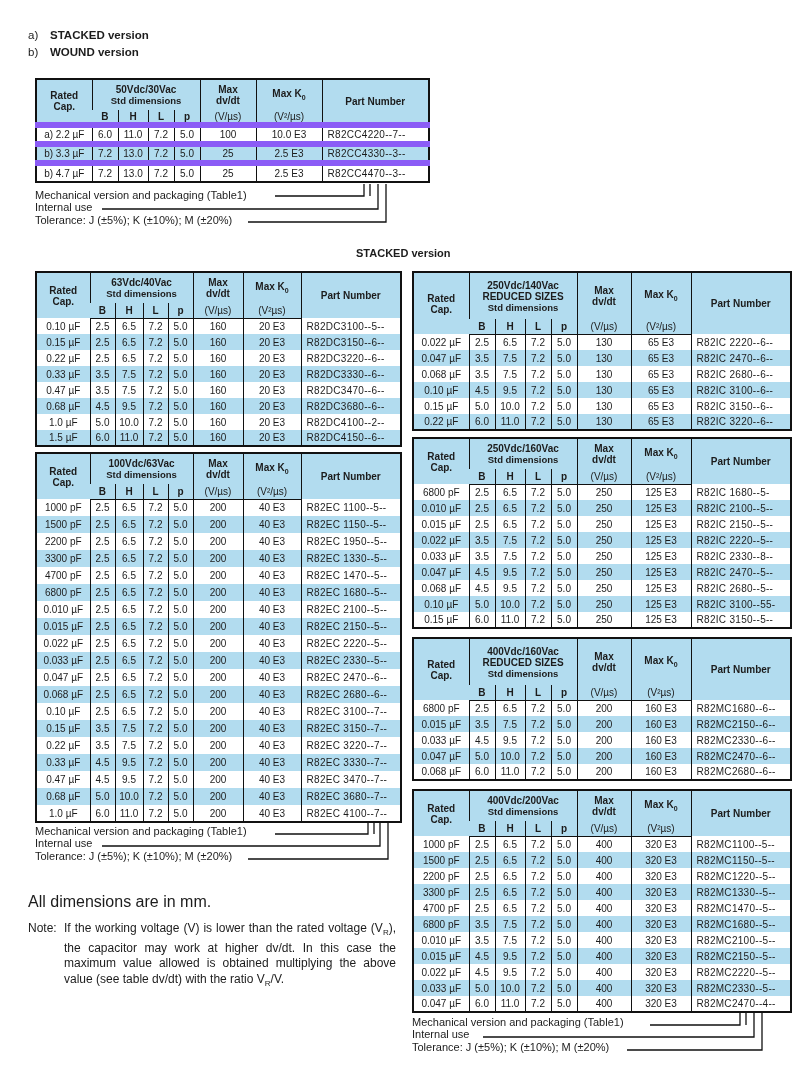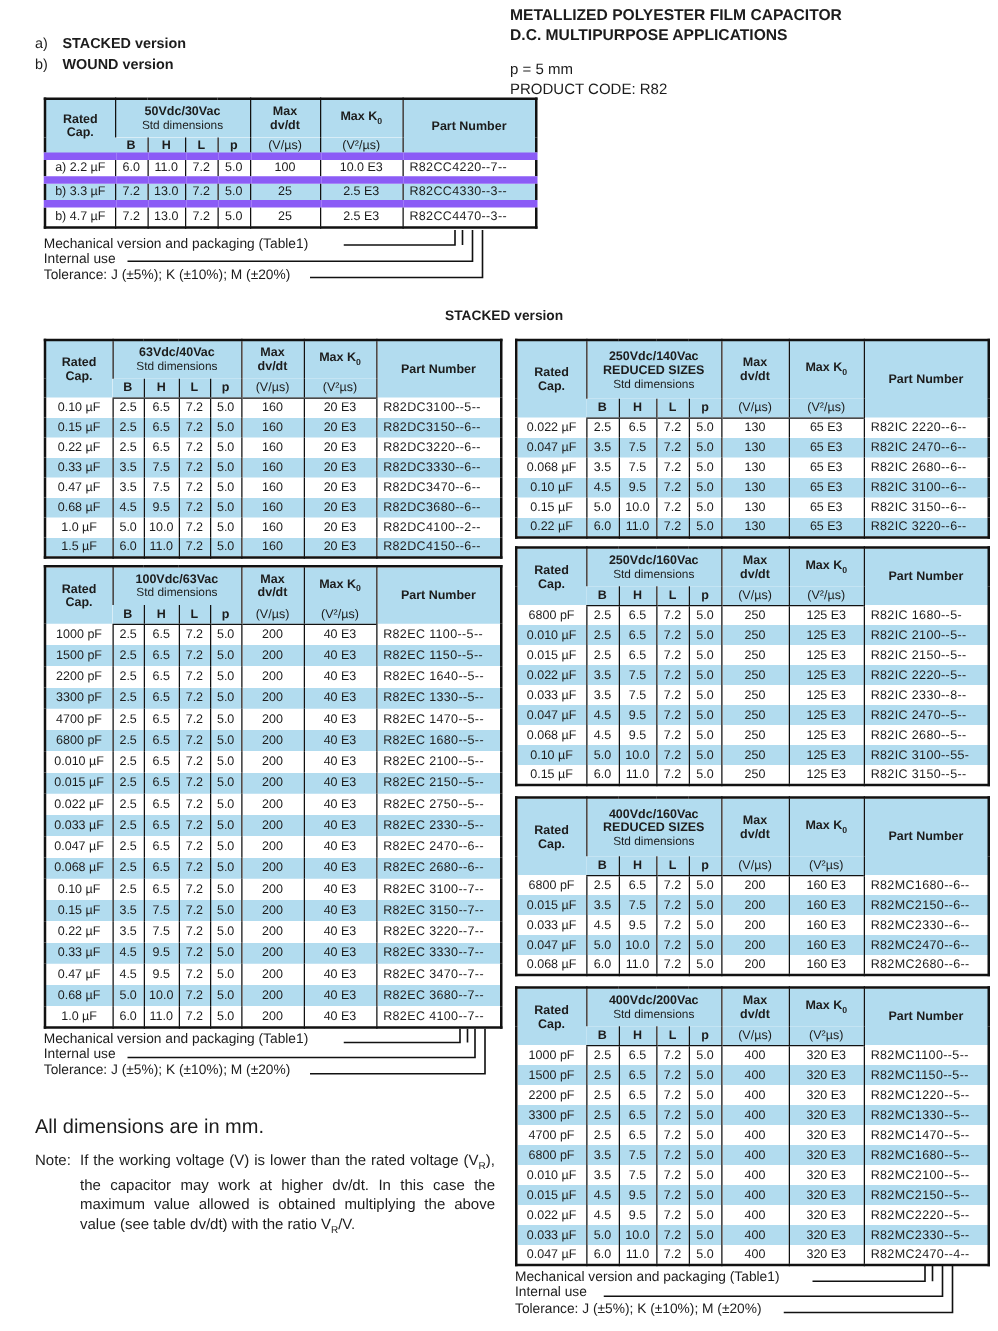--- a/index.html
+++ b/index.html
@@ -24,21 +24,21 @@
   .tbl th,.tbl td{border-left:1px solid #111;padding:0;text-align:center;font-size:10px;
                   white-space:nowrap;overflow:hidden;vertical-align:middle;}
   .tbl th:first-child,.tbl td:first-child{border-left:none;}
   .tbl thead th{background:#b2dcef;font-weight:bold;line-height:11px;}
   .tbl thead tr.main{height:31px;}
   .tbl.reduced thead tr.main{height:47px;}
   .tbl thead tr.sub{height:15px;}
   .tbl thead tr.sub th{border-bottom:1.5px solid #111;}
   .tbl thead tr.sub th.unit{font-weight:normal;}
   .vb{font-weight:bold;}
-  .sd{font-weight:normal;font-size:9.5px;}
+  .sd{font-weight:bold;font-size:9.5px;}
   .tbl sub{font-size:7px;}
   .tbl tbody tr:nth-child(even){background:#b2dcef;}
   .tbl tbody td.part{text-align:left;padding-left:5px;letter-spacing:.3px;}
   .rows19 tbody tr{height:19px;}
   .rows17 tbody tr{height:17px;}
   .rows16 tbody tr{height:16px;}
   .rowlines tbody td{border-top:6px solid #8b5cf6;}
 
   
   .callout{position:absolute;font-size:11px;white-space:nowrap;}
@@ -58,26 +58,20 @@
 
   <div class="versions">
     <div class="row">
       <span class="pfx">a)</span><span class="lbl">STACKED version</span>
     </div>
     <div class="row">
       <span class="pfx">b)</span><span class="lbl">WOUND version</span>
     </div>
   </div>
 
-  <div class="title-block">
-    <div class="title-line">METALLIZED POLYESTER FILM CAPACITOR</div>
-    <div class="title-line">D.C. MULTIPURPOSE APPLICATIONS</div>
-    <div class="pitch">p = 5 mm</div>
-    <div class="pcode">PRODUCT CODE: R82</div>
-  </div>
 
   <div class="tblhost" style="left:35px;top:78px;">
       <table class="tbl rows19 rowlines">
         <colgroup>
           <col style="width: 56px;">
           <col style="width: 26px;">
           <col style="width: 30px;">
           <col style="width: 26px;">
           <col style="width: 26px;">
           <col style="width: 56px;">
@@ -312,21 +306,21 @@
             <td class="part">R82EC 1150--5--</td>
           </tr>
           <tr>
             <td>2200 pF</td>
             <td>2.5</td>
             <td>6.5</td>
             <td>7.2</td>
             <td>5.0</td>
             <td>200</td>
             <td>40 E3</td>
-            <td class="part">R82EC 1640--5--</td>
+            <td class="part">R82EC 1950--5--</td>
           </tr>
           <tr>
             <td>3300 pF</td>
             <td>2.5</td>
             <td>6.5</td>
             <td>7.2</td>
             <td>5.0</td>
             <td>200</td>
             <td>40 E3</td>
             <td class="part">R82EC 1330--5--</td>
@@ -372,21 +366,21 @@
             <td class="part">R82EC 2150--5--</td>
           </tr>
           <tr>
             <td>0.022 µF</td>
             <td>2.5</td>
             <td>6.5</td>
             <td>7.2</td>
             <td>5.0</td>
             <td>200</td>
             <td>40 E3</td>
-            <td class="part">R82EC 2750--5--</td>
+            <td class="part">R82EC 2220--5--</td>
           </tr>
           <tr>
             <td>0.033 µF</td>
             <td>2.5</td>
             <td>6.5</td>
             <td>7.2</td>
             <td>5.0</td>
             <td>200</td>
             <td>40 E3</td>
             <td class="part">R82EC 2330--5--</td>

